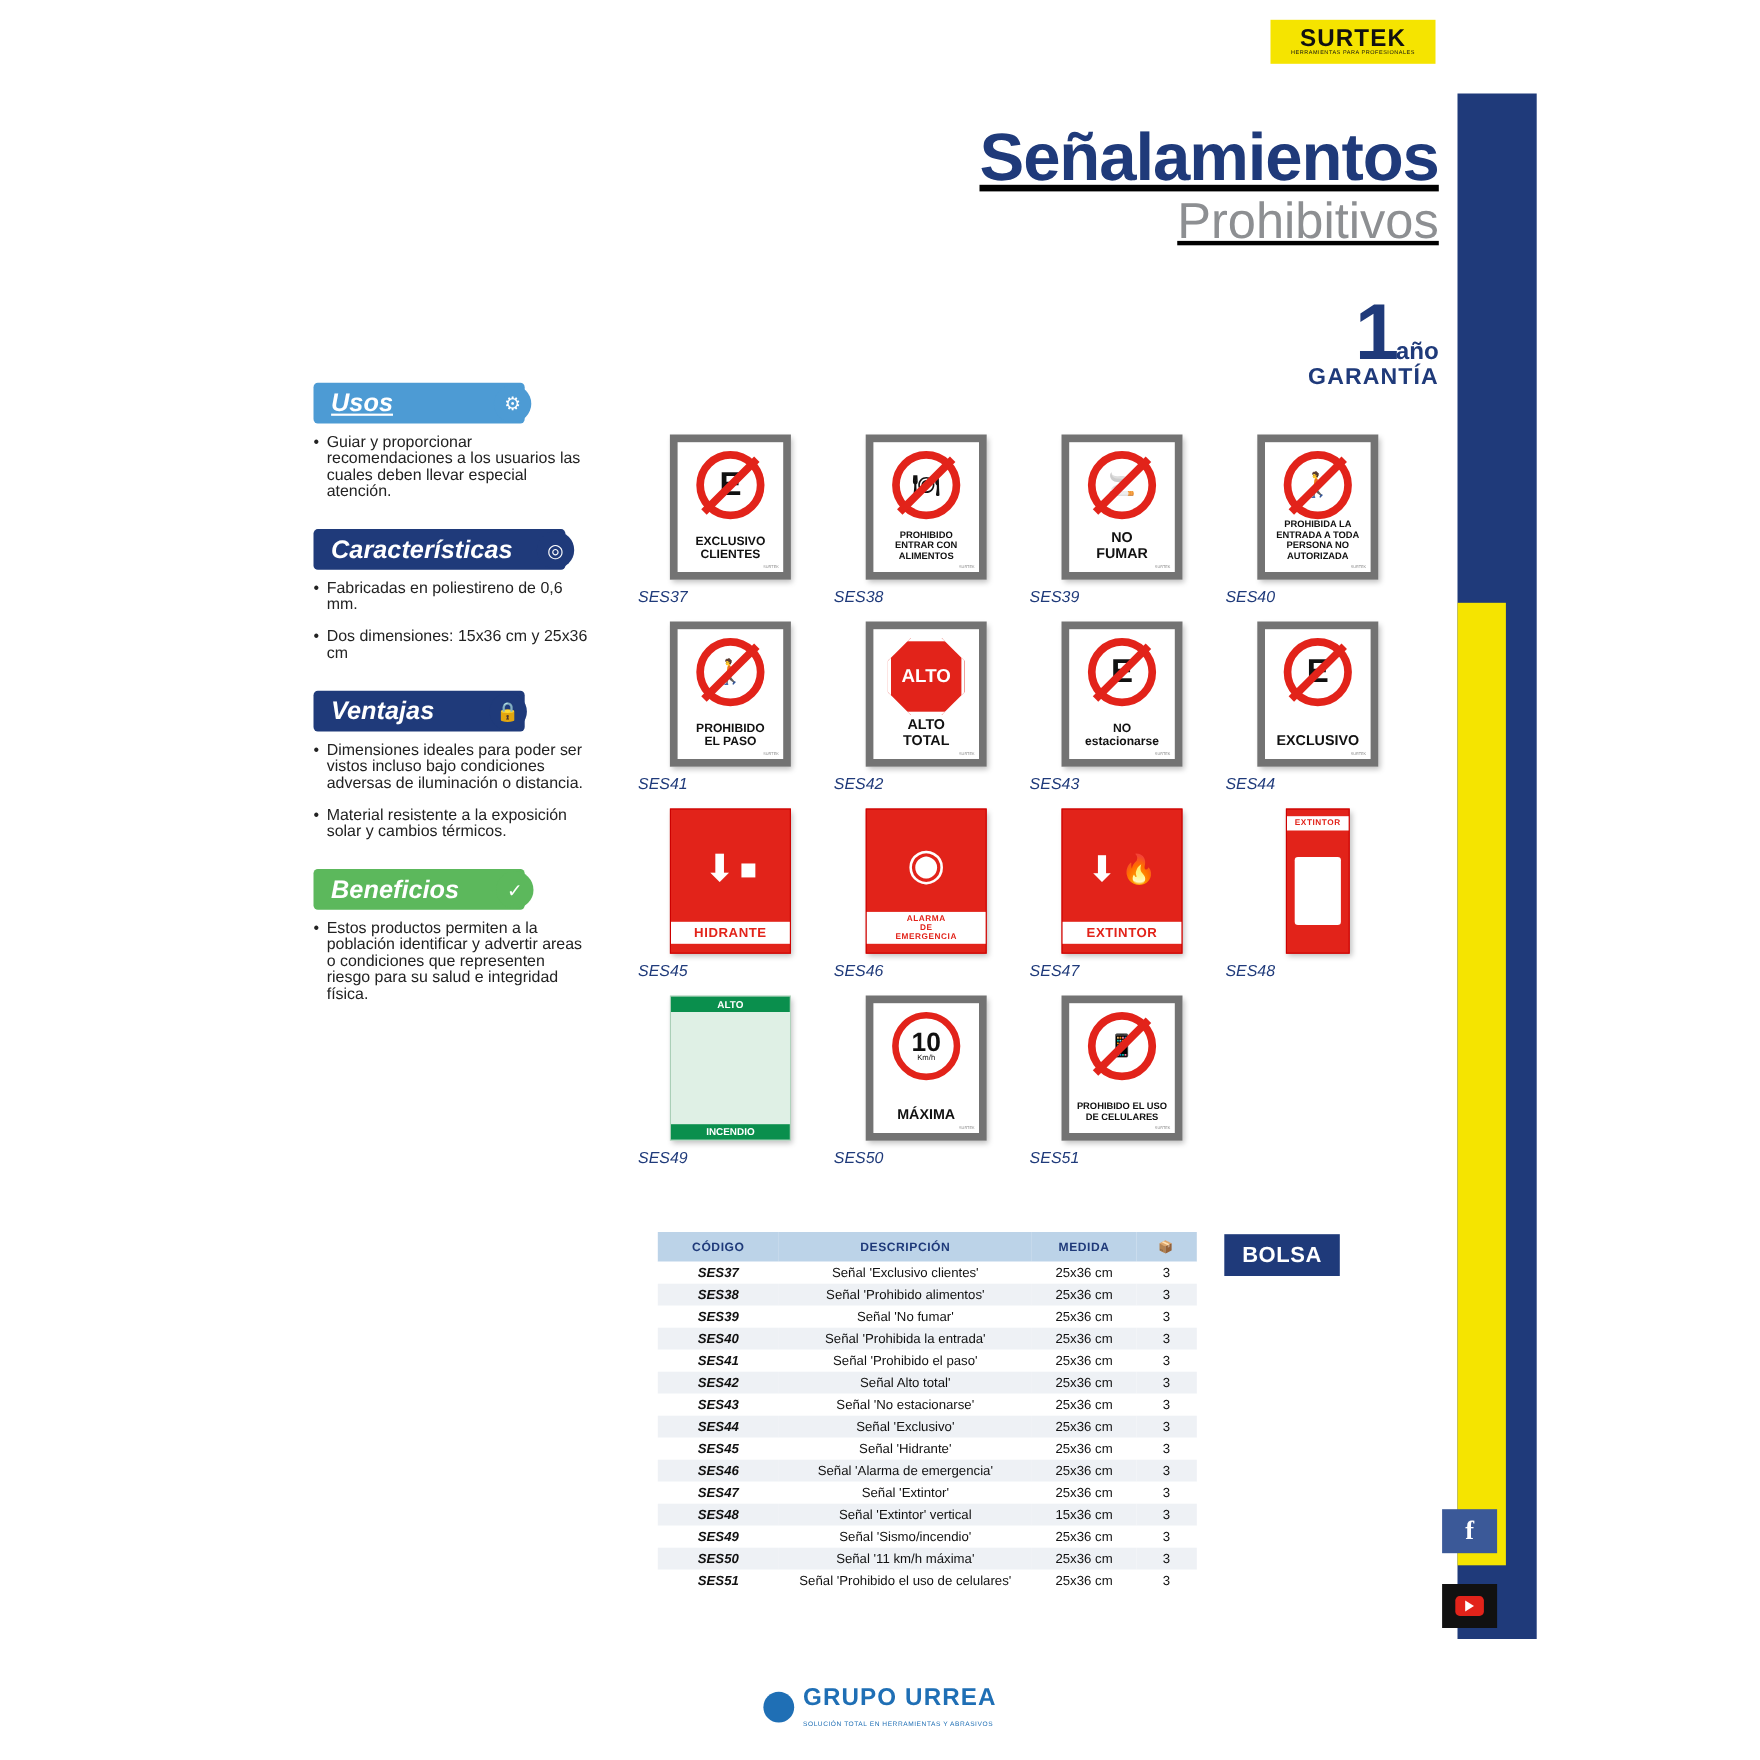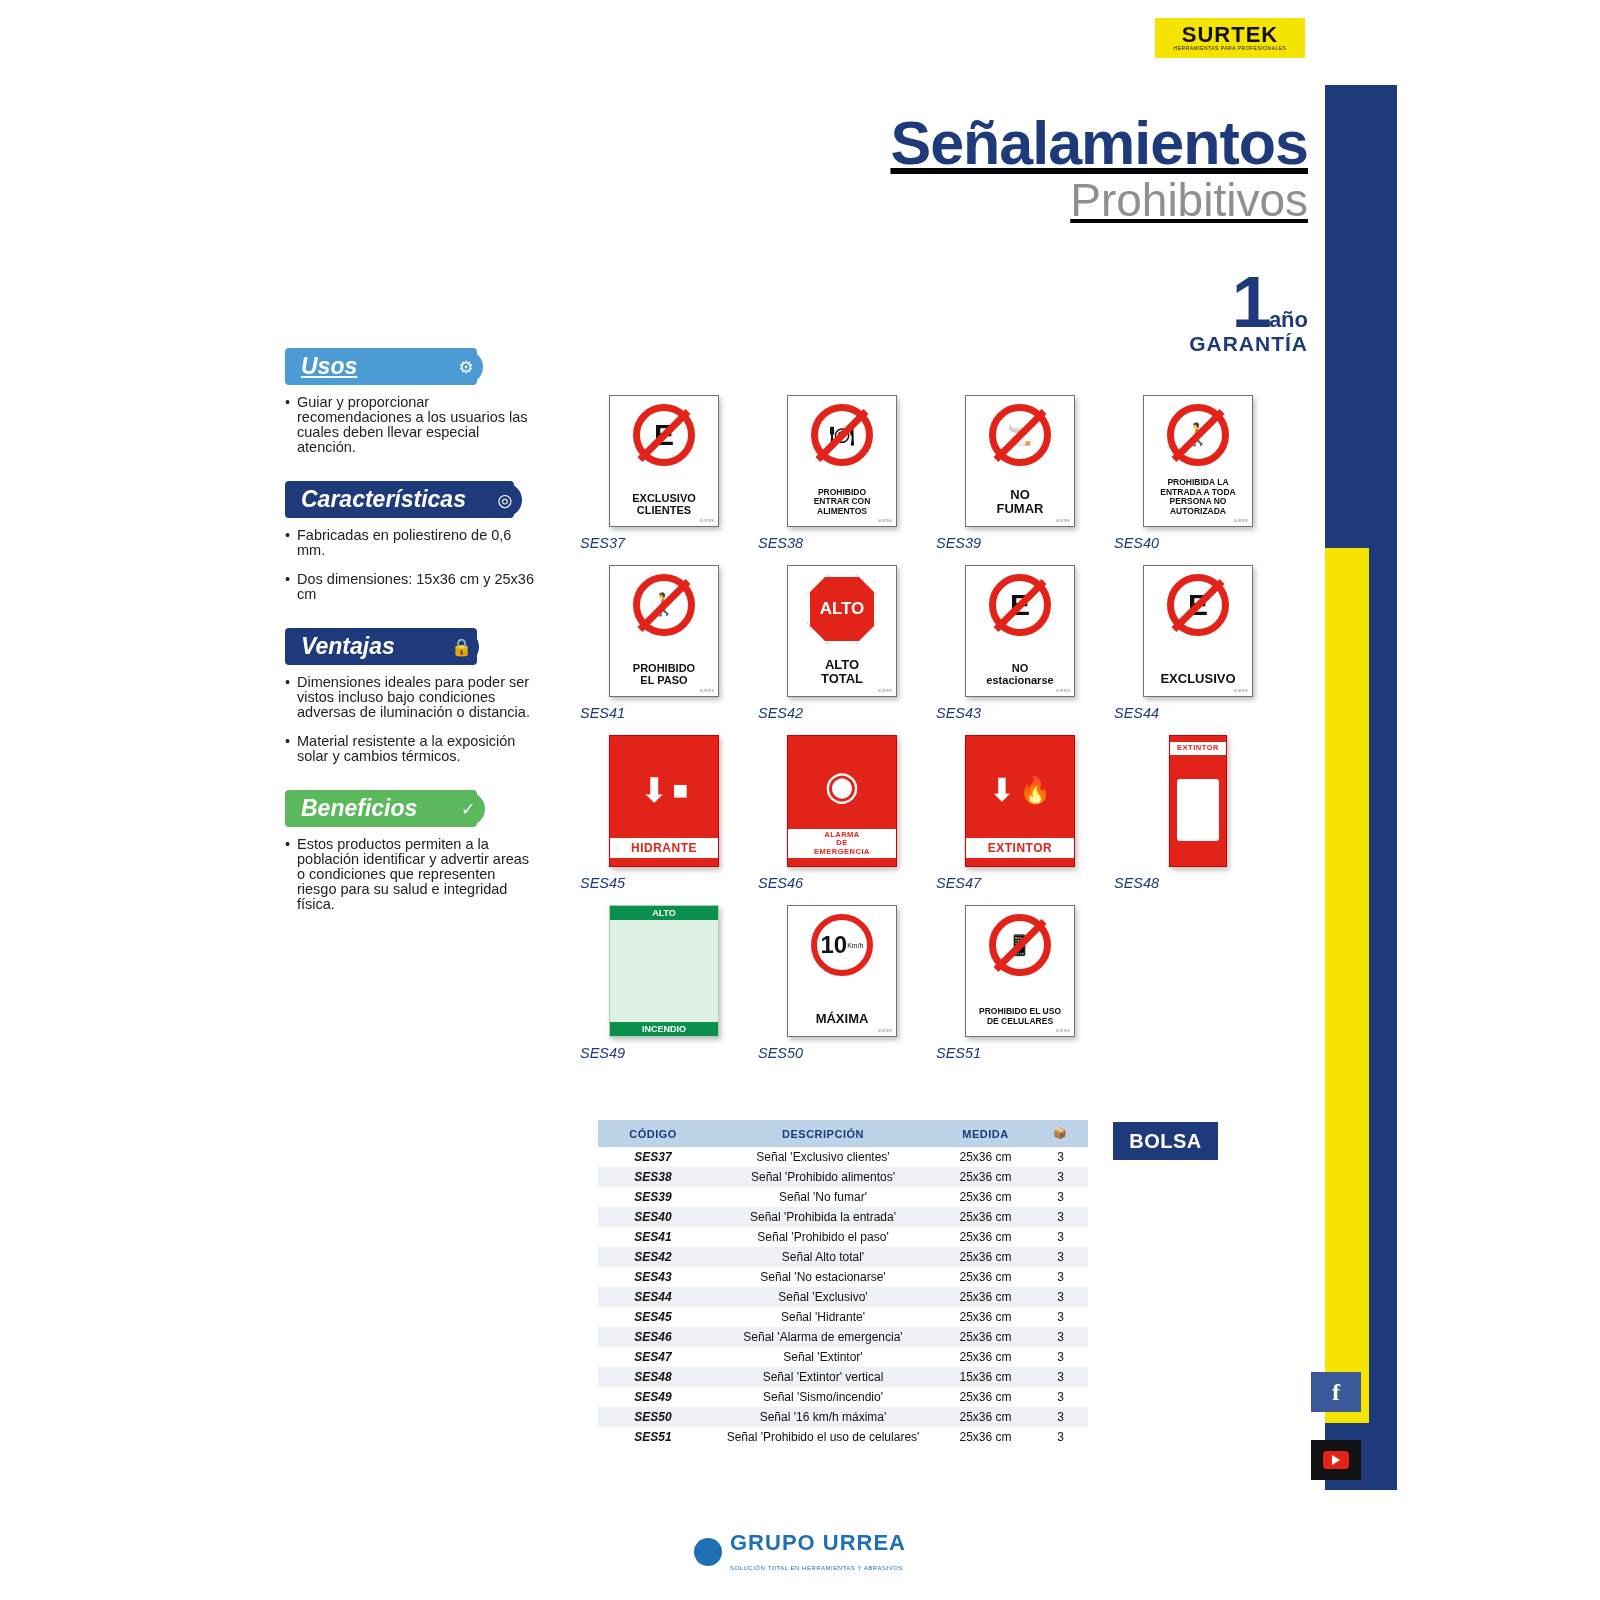--- a/index.html
+++ b/index.html
@@ -49,21 +49,21 @@
   .ti-vent{background:#1f3a7a;left:160px;}
   .ti-benef{background:#5cb85c;left:166px;}
   .bullets{margin:0 0 26px 0;padding:0;list-style:none;}
   .bullets li{font-size:14.5px;color:#222;line-height:15px;margin-bottom:14px;padding-left:12px;position:relative;}
   .bullets li:before{content:"•";position:absolute;left:0;top:0;color:#222;}
 
   
   .grid{position:absolute;left:575px;top:395px;width:720px;}
   .row{display:flex;margin-bottom:14px;}
   .cell{width:178px;}
-  .sign{width:110px;height:132px;background:#fff;border:1px solid #737373;
+  .sign{width:110px;height:132px;background:#fff;border:7px solid #737373;
         box-shadow:2px 3px 5px rgba(0,0,0,.25);margin:0 auto;position:relative;
         display:flex;flex-direction:column;align-items:center;justify-content:flex-start;padding-top:8px;box-sizing:border-box;}
   .code{text-align:left;font-size:14.5px;font-style:italic;color:#1f3a7a;margin-top:8px;padding-left:5px;}
 
   
   .prohib{width:62px;height:62px;border:7px solid #e2231a;border-radius:50%;position:relative;
           display:flex;align-items:center;justify-content:center;box-sizing:border-box;background:#fff;}
   .prohib .slash{position:absolute;width:68px;height:7px;background:#e2231a;transform:rotate(-45deg);}
   .prohib .inner{font-size:30px;font-weight:bold;color:#111;line-height:30px;}
   .signtext{font-size:8.5px;font-weight:bold;text-align:center;line-height:9.5px;color:#111;margin-top:auto;margin-bottom:10px;padding:0 4px;}
@@ -90,21 +90,21 @@
   .greensign .gbot{background:#0a8f4d;color:#fff;font-size:9px;font-weight:bold;text-align:center;padding:2px 0;}
 
   
   .octagon{width:64px;height:64px;background:#e2231a;color:#fff;font-size:17px;font-weight:bold;
            display:flex;align-items:center;justify-content:center;border:3px solid #fff;
            clip-path:polygon(30% 0,70% 0,100% 30%,100% 70%,70% 100%,30% 100%,0 70%,0 30%);
            box-shadow:0 0 0 3px #e2231a;}
 
   
   .speed{width:62px;height:62px;border:6px solid #e2231a;border-radius:50%;background:#fff;
-         display:flex;align-items:center;justify-content:center;box-sizing:border-box;text-align:center;}
+         display:flex;flex-direction:column;align-items:center;justify-content:center;box-sizing:border-box;text-align:center;}
   .speed .num{font-size:24px;font-weight:bold;color:#111;line-height:22px;}
   .speed .unit{font-size:7px;color:#111;}
 
   
   .bolsa{position:absolute;left:1113px;top:1122px;width:105px;height:38px;background:#1f3a7a;
          color:#fff;font-size:20px;font-weight:bold;display:flex;align-items:center;justify-content:center;letter-spacing:.5px;}
 
   
   .table{position:absolute;left:598px;top:1120px;width:490px;border-collapse:collapse;font-size:12px;}
   .table th{background:#bcd3e8;color:#1f3a7a;font-size:11px;font-weight:bold;padding:7px 0;letter-spacing:.5px;}
@@ -460,21 +460,21 @@
           <td>3</td>
         </tr>
       <tr>
           <td class="code">SES49</td>
           <td>Señal 'Sismo/incendio'</td>
           <td>25x36 cm</td>
           <td>3</td>
         </tr>
       <tr>
           <td class="code">SES50</td>
-          <td>Señal '16 km/h máxima'</td>
+          <td>Señal '11 km/h máxima'</td>
           <td>25x36 cm</td>
           <td>3</td>
         </tr>
       <tr>
           <td class="code">SES51</td>
           <td>Señal 'Prohibido el uso de celulares'</td>
           <td>25x36 cm</td>
           <td>3</td>
         </tr>
     </tbody>

